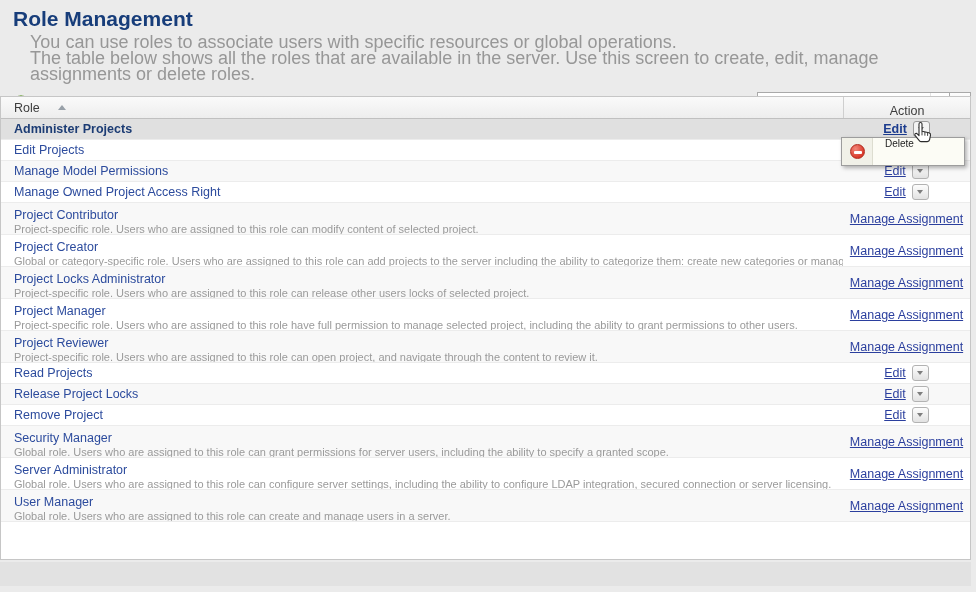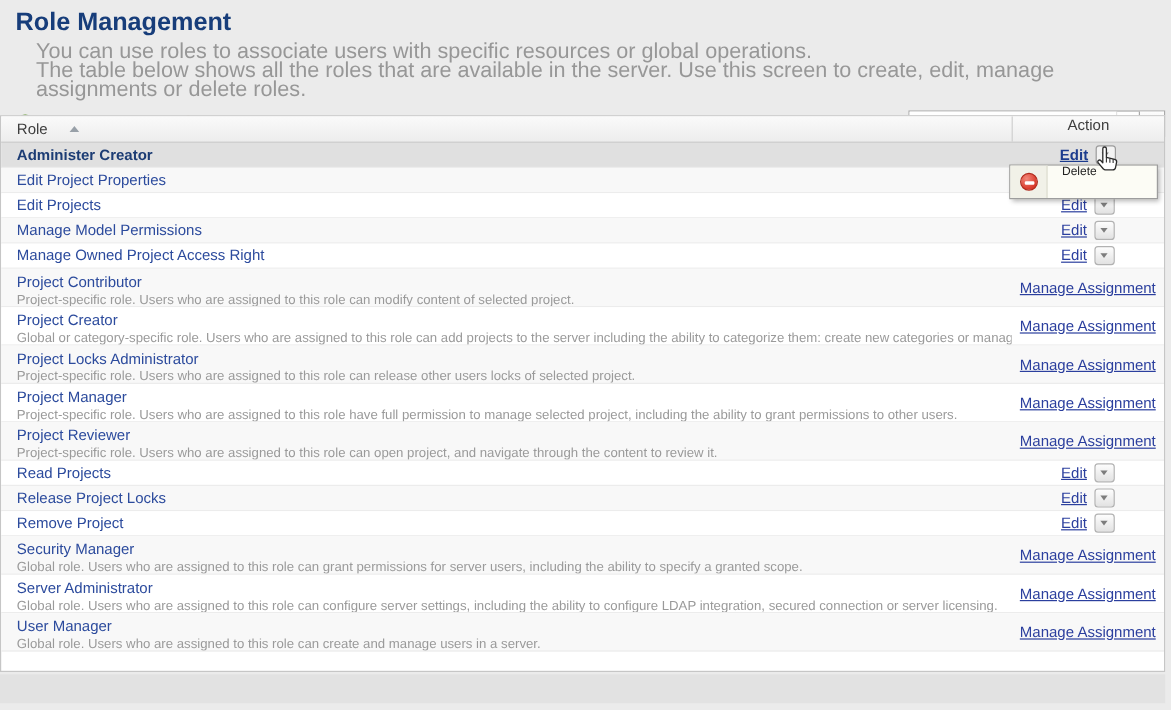--- a/index.html
+++ b/index.html
@@ -20,21 +20,21 @@
   .search-box input { border:none; outline:none; width:172px; padding:0 4px 0 5px; font-size:12.5px; color:#444; font-family:"Liberation Sans",sans-serif; }
   .search-box input::placeholder { color:#9a9a9a; }
   .clear-btn { width:19px; display:flex; align-items:center; justify-content:center; color:#6e6e6e; font-size:13px; font-weight:bold; cursor:pointer; border-left:1px solid #e3e3e3; }
   .search-btn { width:21px; display:flex; align-items:center; justify-content:center; border-left:1px solid #a9a9a9; background:linear-gradient(#fdfdfd,#e6e6e6); cursor:pointer; }
 
   
   .table-wrap { position:absolute; top:96px; left:0; right:5px; height:464px; background:#fff; border:1px solid #c6c6c6; }
   .thead { display:flex; height:22px; background:linear-gradient(#fafafa,#ededed); border-bottom:1px solid #c0c0c0; font-size:12.5px; color:#3d3d3d; }
   .th-role { flex:1; display:flex; align-items:center; padding-left:13px; gap:18px; }
   .sort-arrow { width:0; height:0; border-left:4px solid transparent; border-right:4px solid transparent; border-bottom:5px solid #98a0a8; margin-top:-1px; }
-  .th-action { width:127px; display:flex; align-items:flex-start; justify-content:center; border-left:1px solid #cfcfcf; }
+  .th-action { width:127px; display:flex; align-items:flex-end; justify-content:center; border-left:1px solid #cfcfcf; }
 
   .row { display:flex; align-items:stretch; border-bottom:1px solid #ececec; background:#fff; }
   .row.single { height:21px; }
   .row.double { height:32px; }
   .row.alt { background:#f8f8f8; }
   .row.hovered { background:#e0e0e0; }
   .cell-role { flex:1; padding:0 8px 0 13px; overflow:hidden; white-space:nowrap; }
   .single .cell-role { display:flex; align-items:center; }
   .double .cell-role { padding-top:2px; }
   .role-name { font-size:12.5px; color:#2c4b9d; text-decoration:none; line-height:15px; display:inline-block; cursor:pointer; }
@@ -113,41 +113,31 @@
         <span>Role</span>
         <span class="sort-arrow"></span>
       </div>
       <div class="th-action">
         <span>Action</span>
       </div>
     </div>
     <div id="tbody">
         <div class="row single hovered">
       <div class="cell-role">
-        <a class="role-name bold">Administer Creator</a>
-
-      </div>
-      <div class="cell-action">
-        <span class="edit-group">
-          <a class="action-link">Edit</a>
-          <span class="dd-btn">
-            <span class="dd-arrow"></span>
-          </span>
-        </span>
-
-      </div>
-    </div>
-        <div class="row single alt">
-      <div class="cell-role">
-        <a class="role-name">Edit Project Properties</a>
-
-      </div>
-      <div class="cell-action">
-        
-        
+        <a class="role-name bold">Administer Projects</a>
+
+      </div>
+      <div class="cell-action">
+        <span class="edit-group">
+          <a class="action-link">Edit</a>
+          <span class="dd-btn">
+            <span class="dd-arrow"></span>
+          </span>
+        </span>
+
       </div>
     </div>
         <div class="row single">
       <div class="cell-role">
         <a class="role-name">Edit Projects</a>
 
       </div>
       <div class="cell-action">
         <span class="edit-group">
           <a class="action-link">Edit</a>

